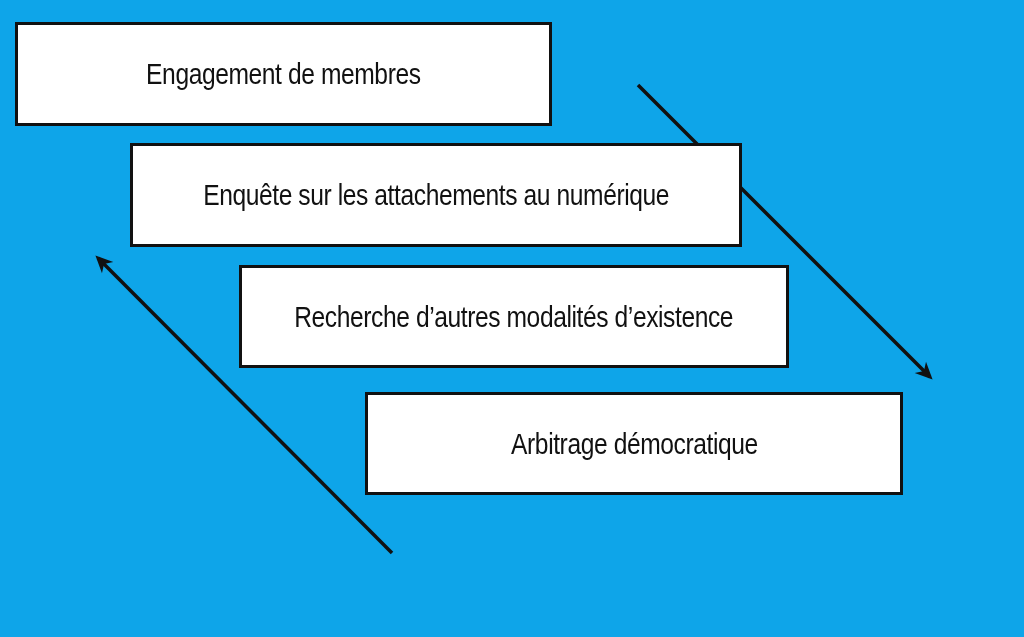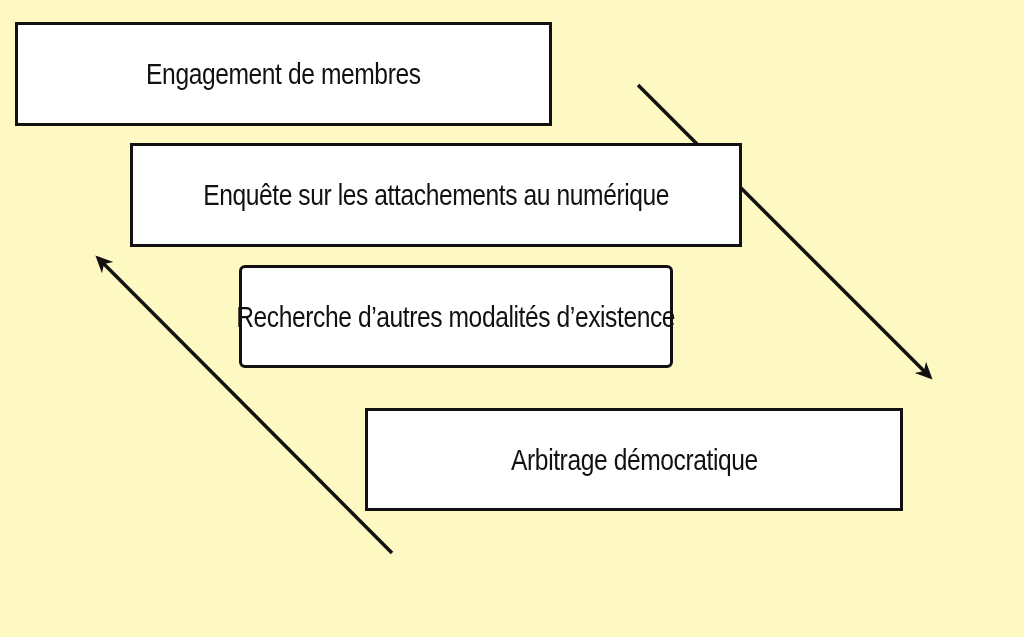--- a/index.html
+++ b/index.html
@@ -4,21 +4,21 @@
 <style>
   html, body {
     margin: 0;
     padding: 0;
     background: #ffffff;
   }
   .canvas {
     position: relative;
     width: 1024px;
     height: 637px;
-    background: #fef9c3;
+    background: #0ea5e9;
     overflow: hidden;
     font-family: "Liberation Sans", sans-serif;
   }
   .arrow-layer {
     position: absolute;
     left: 0;
     top: 0;
     width: 1024px;
     height: 637px;
     pointer-events: none;
@@ -38,22 +38,22 @@
     font-size: 30px;
     font-weight: 400;
     letter-spacing: -0.5px;
     white-space: nowrap;
     transform: scaleX(0.82);
     transform-origin: center center;
   }
   
   .step-1 { left: 15px;  top: 22px;  width: 537px; height: 104px; }
   .step-2 { left: 130px; top: 143px; width: 612px; height: 104px; }
-  .step-3 { left: 239px; top: 265px; width: 434px; height: 103px; border-radius: 6px; }
-  .step-4 { left: 365px; top: 392px; width: 538px; height: 103px; margin-top: 16px; }
+  .step-3 { left: 239px; top: 265px; width: 550px; height: 103px; }
+  .step-4 { left: 365px; top: 392px; width: 538px; height: 103px; }
   .step-5 { left: 459px; top: 508px; width: 535px; height: 104px; }
 </style>
 </head>
 <body>
 
 <div class="canvas">
 
   <svg class="arrow-layer" viewBox="0 0 1024 637" xmlns="http://www.w3.org/2000/svg" aria-hidden="true">
     <defs>
       <marker id="arrowhead" viewBox="0 0 10 10" refX="7.5" refY="5" markerWidth="5.2" markerHeight="5.2" orient="auto-start-reverse">

